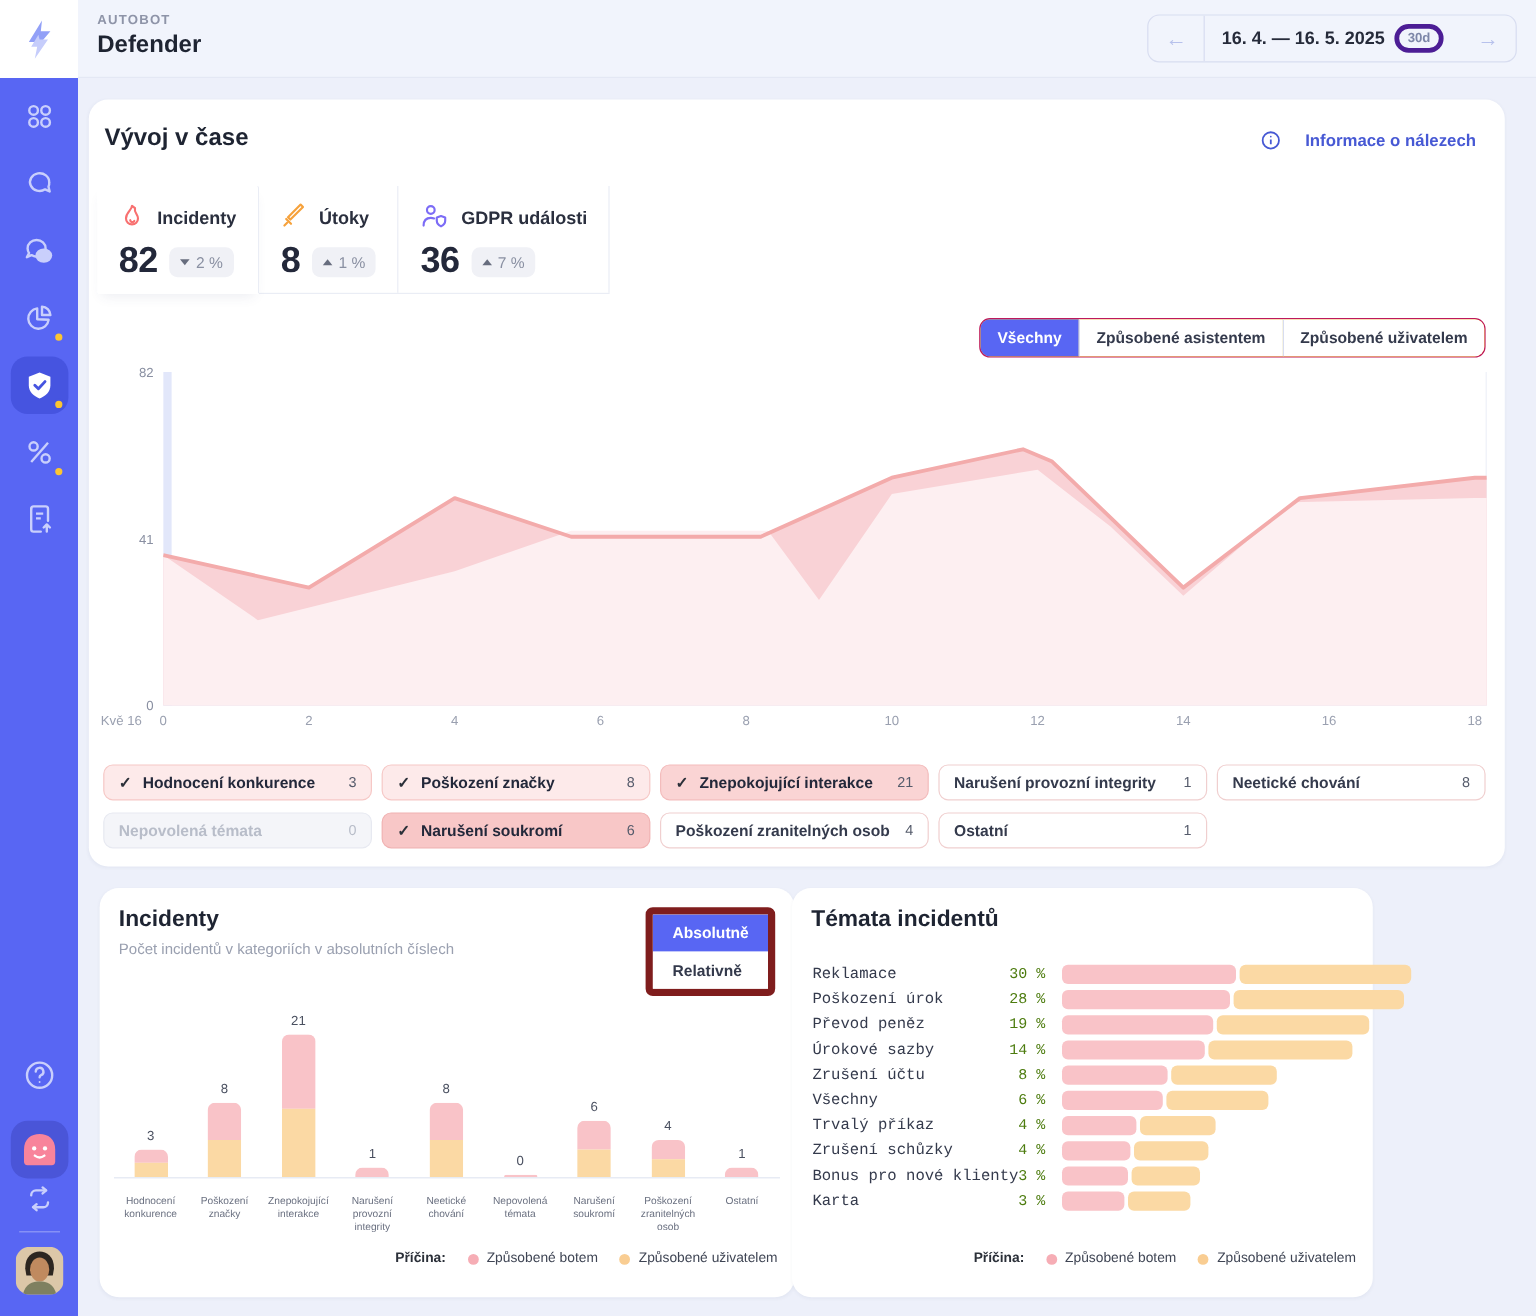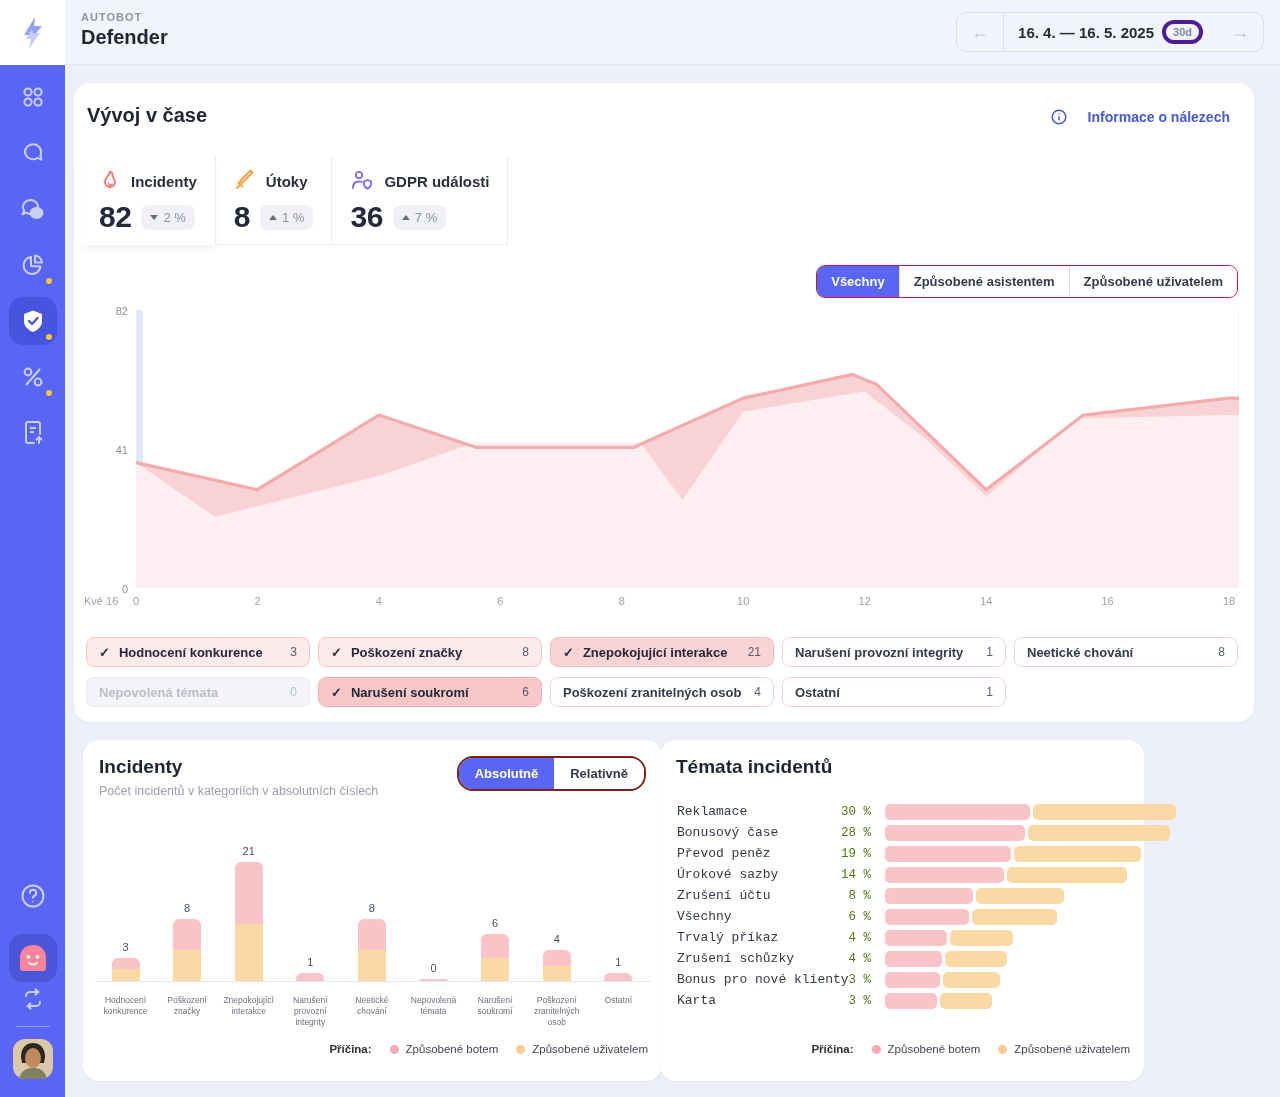--- a/index.html
+++ b/index.html
@@ -67,21 +67,21 @@
   .chip .chk { font-size:13px; font-weight:700; color:#2b3039; }
   .chip.on-light { background:#fdeaea; border-color:#f6c8c6; color:#23283a; }
   .chip.on-medium { background:#fad4d4; border-color:#f3bcbc; color:#23283a; }
   .chip.on-deep { background:#f8c7c7; border-color:#f0b2b2; color:#23283a; }
   .chip.off { background:#fff; border-color:#f0cfcf; color:#343a4c; }
   .chip.disabled { background:#f4f5f9; border-color:#e7e9f1; color:#b8bdc9; cursor:default; }
   .chip.disabled .chip-count { color:#b8bdc9; }
   
   .panel-title { position:absolute; left:16px; top:16px; font-size:19px; font-weight:700; color:#1e2432; }
   .panel-sub { position:absolute; left:16px; top:44px; font-size:12.5px; color:#9aa0b0; }
-  .toggle { position:absolute; right:16px; top:16px; display:flex; border:2px solid #7f1d1d; border-radius:16px; overflow:hidden; }
+  .toggle { position:absolute; right:16px; top:16px; display:flex; border:6px solid #7f1d1d; border-radius:6px; overflow:hidden;flex-direction:column; }
   .tg-btn { padding:8px 16px; font-size:13px; font-weight:700; background:#fff; color:#343a4c; cursor:pointer; }
   .tg-btn.active { background:#5866f3; color:#fff; }
   .bars-zone { position:absolute; left:12px; top:100px; width:555px; height:141px; }
   .baseline { position:absolute; left:0px; top:241px; width:555px; height:1px; background:#e2e6f2; }
   .bar-col { position:absolute; width:61px; bottom:0; display:flex; flex-direction:column; align-items:center; justify-content:flex-end; }
   .bar-val { font-size:11px; color:#4a5060; margin-bottom:5px; }
   .bar-stack { width:28px; display:flex; flex-direction:column; border-radius:6px 6px 0 0; overflow:hidden; }
   .seg-pink { background:#f9c3c8; }
   .seg-orange { background:#fbd9a4; }
   .bar-labels { position:absolute; left:12px; top:255px; width:555px; }
@@ -457,21 +457,21 @@
   <div class="topic-rows" id="topic-rows">
       <div class="topic-row">
         <span class="tp-label">Reklamace</span>
         <span class="tp-pct">30 %</span>
         <span class="tp-bars">
           <span class="tp-seg" style="width: 145px; background: rgb(249, 195, 200);"></span>
           <span class="tp-seg" style="width: 143px; background: rgb(251, 217, 164);"></span>
         </span>
       </div>
       <div class="topic-row">
-        <span class="tp-label">Bonusový čase</span>
+        <span class="tp-label">Poškození úrok</span>
         <span class="tp-pct">28 %</span>
         <span class="tp-bars">
           <span class="tp-seg" style="width: 140px; background: rgb(249, 195, 200);"></span>
           <span class="tp-seg" style="width: 142px; background: rgb(251, 217, 164);"></span>
         </span>
       </div>
       <div class="topic-row">
         <span class="tp-label">Převod peněz</span>
         <span class="tp-pct">19 %</span>
         <span class="tp-bars">

